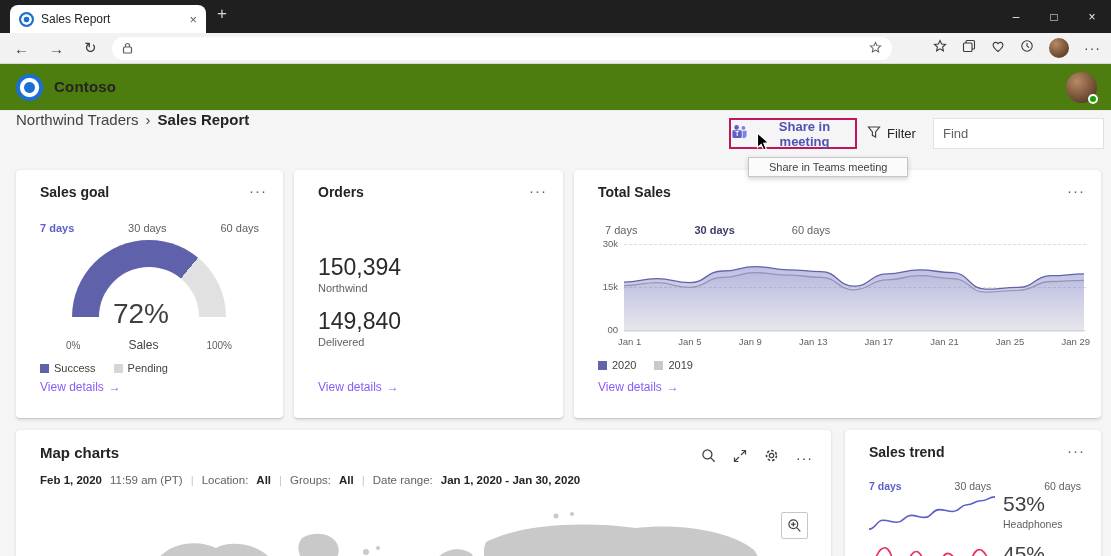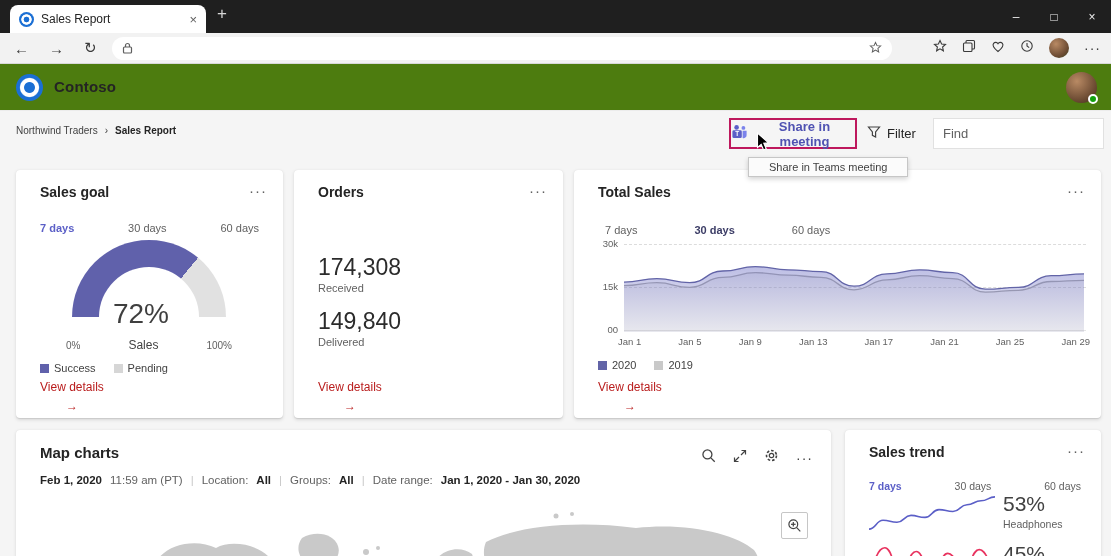--- a/index.html
+++ b/index.html
@@ -32,21 +32,21 @@
   .app-header { position:absolute; left:0; top:64px; width:100%; height:47px; background:#4d7c0f; border-bottom:1px solid #ececec; }
   .logo { position:absolute; left:16px; top:10px; width:27px; height:27px; border-radius:50%;
           background:radial-gradient(circle,#1b6fd4 0 26%,#fff 31% 47%,#1b6fd4 53% 100%); }
   .brand { position:absolute; left:54px; top:14px; font-size:15px; font-weight:700; color:#242424; letter-spacing:.2px; }
   .hdr-avatar { position:absolute; right:14px; top:8px; width:31px; height:31px; border-radius:50%;
                 background:radial-gradient(circle at 35% 30%,#b98a64,#6b4a32 65%,#3d2a1c); }
   .presence { position:absolute; right:-1px; bottom:-1px; width:10px; height:10px; border-radius:50%; background:#13a10e; border:2px solid #fff; }
 
   
   .crumbbar { position:absolute; left:0; top:111px; width:100%; height:45px; }
-  .breadcrumb { position:absolute; left:16px; top:14px; display:flex; align-items:center; gap:7px; font-size:10px; color:#424242; }
+  .breadcrumb { position:absolute; left:16px; top:0; display:flex; align-items:center; gap:7px; font-size:15px; color:#424242; }
   .crumb-current { font-weight:700; color:#242424; }
   .share-wrap { position:absolute; left:729px; top:118px; width:128px; height:31px; border:2px solid #be185d;
                 display:flex; align-items:center; justify-content:center; }
   .share-btn { display:flex; align-items:center; gap:6px; font-size:13px; font-weight:600; color:#4f52b2; background:none; border:none; }
   .tooltip { position:absolute; left:748px; top:157px; background:#fbfbfb; border:1px solid #c6c6c6;
              box-shadow:0 2px 5px rgba(0,0,0,.18); font-size:11px; color:#424242; padding:3px 20px; z-index:40; white-space:nowrap; }
   .cursor { position:absolute; left:756px; top:132px; z-index:50; }
   .filterbox { position:absolute; left:867px; top:118px; height:31px; display:flex; align-items:center; gap:6px; font-size:13px; color:#242424; }
   .findbox { position:absolute; left:933px; top:118px; width:171px; height:31px; background:#fff; border:1px solid #e1e1e1;
              display:flex; align-items:center; padding:0 9px; }
@@ -55,21 +55,21 @@
   .findbox input::placeholder { color:#616161; }
 
   
   .card { position:absolute; background:#fff; border-radius:4px;
           box-shadow:0 1.6px 3.6px rgba(0,0,0,.12), 0 .3px .9px rgba(0,0,0,.08); }
   .card-title { position:absolute; left:24px; top:14px; font-size:14px; font-weight:700; color:#242424; }
   .card-more { position:absolute; right:16px; top:12px; color:#616161; font-size:15px; letter-spacing:1px; }
   .tabs { position:absolute; display:flex; font-size:11px; color:#616161; }
   .t-active { color:#5b5fc7; font-weight:700; }
   .t-active-dark { color:#3c3d66; font-weight:700; }
-  .view-link { position:absolute; left:24px; top:210px; display:flex; align-items:center; gap:5px; font-size:12px; color:#b91c1c;flex-direction:column; }
+  .view-link { position:absolute; left:24px; top:210px; display:flex; align-items:center; gap:5px; font-size:12px; color:#8b5cf6; }
 
   .card-goal  { left:16px;  top:170px; width:267px; height:248px; }
   .card-ord   { left:294px; top:170px; width:269px; height:248px; }
   .card-total { left:574px; top:170px; width:527px; height:248px; }
   .card-map   { left:16px;  top:430px; width:815px; height:300px; }
   .card-trend { left:845px; top:430px; width:256px; height:300px; }
 
   
   .gauge { position:absolute; left:56px; top:70px; width:154px; height:77px; overflow:hidden; }
   .gauge-arc { width:154px; height:154px; border-radius:50%; }
@@ -248,22 +248,22 @@
     </div>
     <a class="view-link">
       <span>View details</span>
       <span>→</span>
     </a>
   </div>
 
   <div class="card card-ord">
     <span class="card-title">Orders</span>
     <span class="card-more">···</span>
-    <span class="stat-val" style="top:84px;">174,308</span>
-    <span class="stat-lab" style="top:112px;">Received</span>
+    <span class="stat-val" style="top:84px;">150,394</span>
+    <span class="stat-lab" style="top:112px;">Northwind</span>
     <span class="stat-val" style="top:138px;">149,840</span>
     <span class="stat-lab" style="top:166px;">Delivered</span>
     <a class="view-link">
       <span>View details</span>
       <span>→</span>
     </a>
   </div>
 
   <div class="card card-total">
     <span class="card-title">Total Sales</span>

